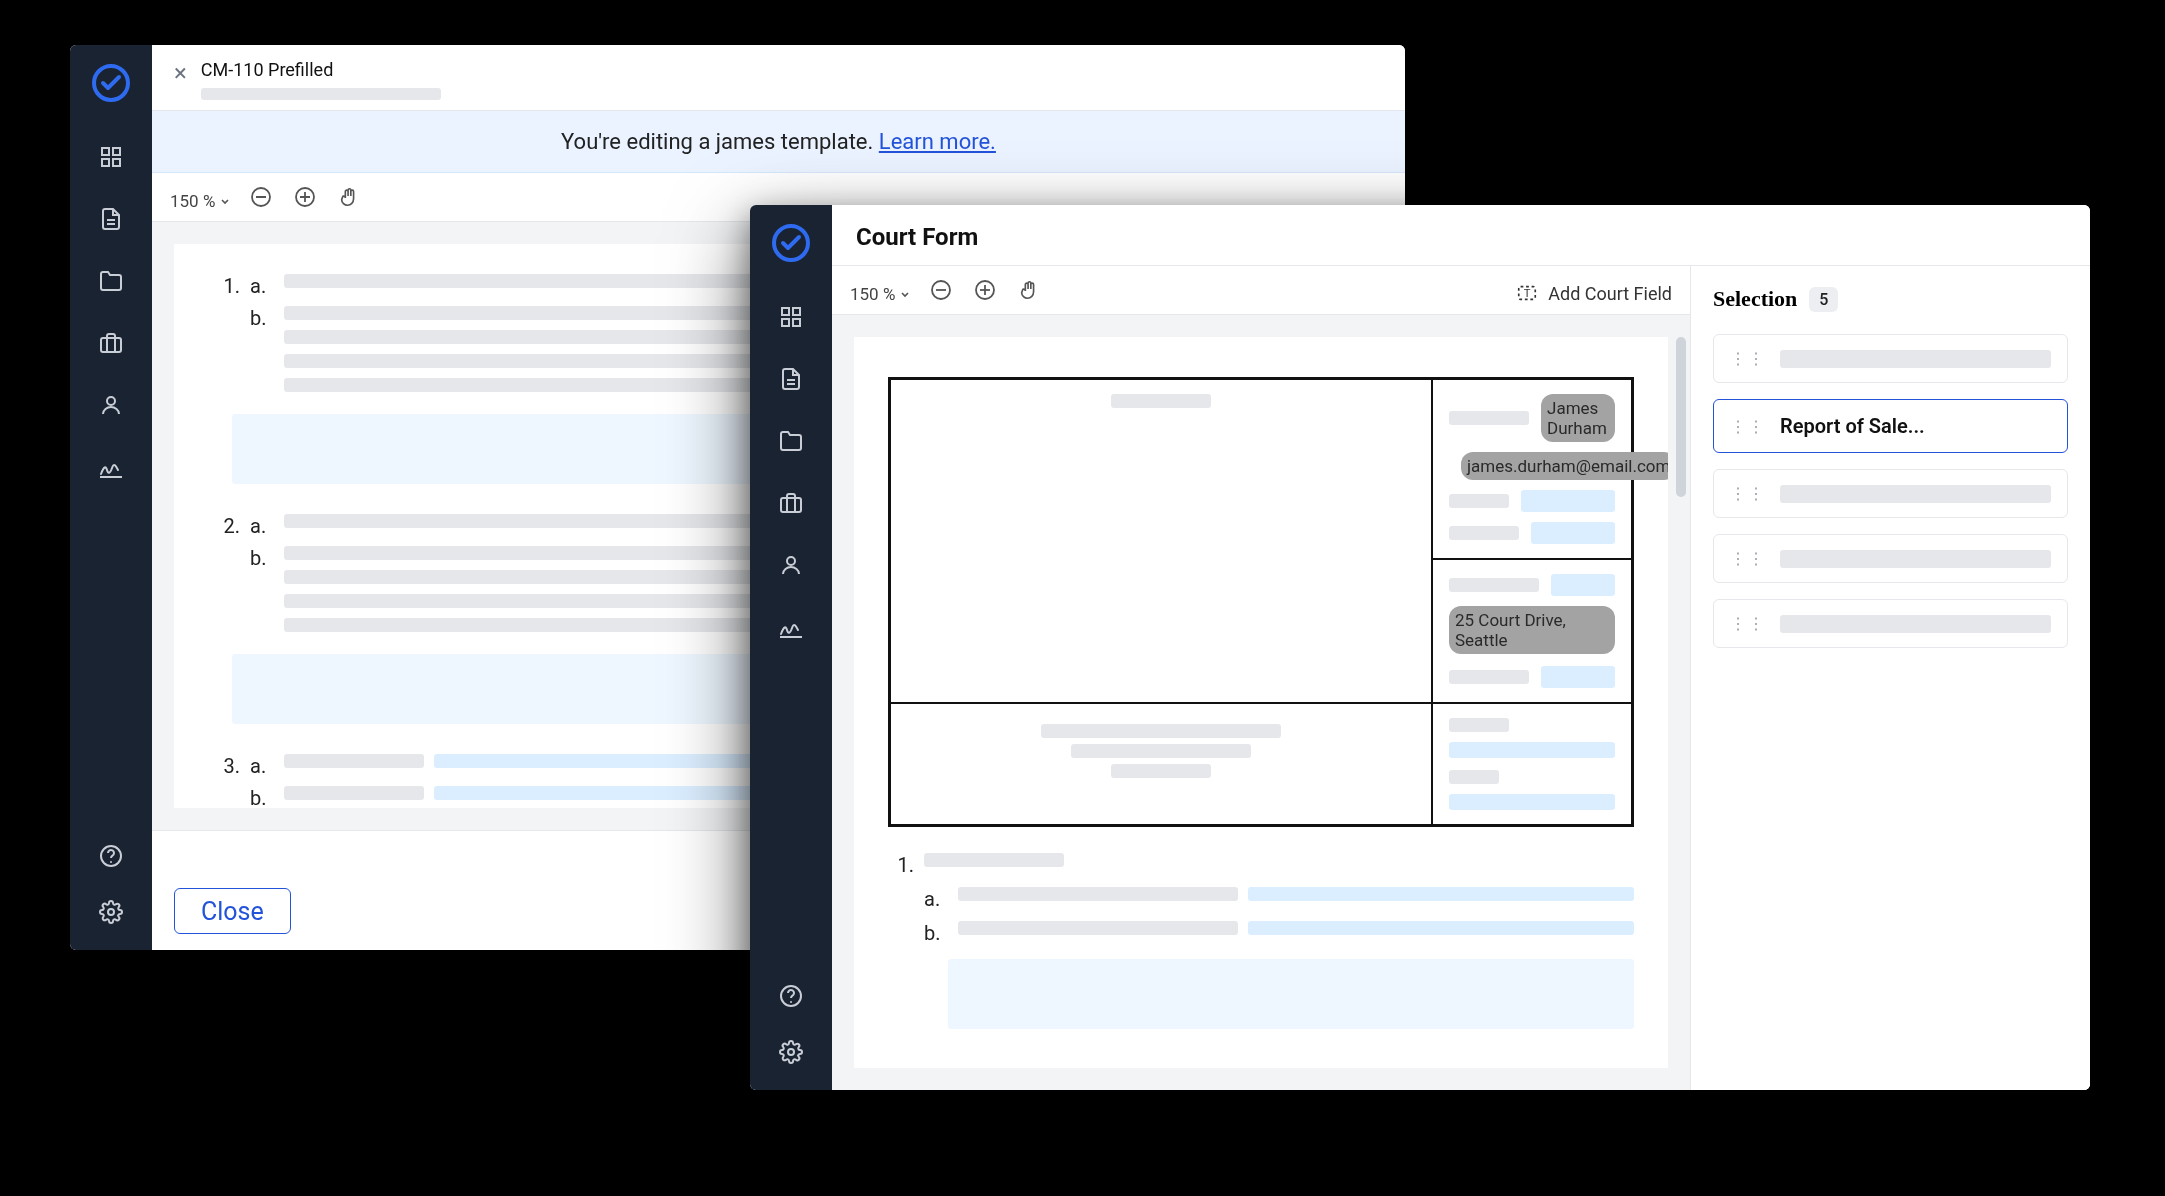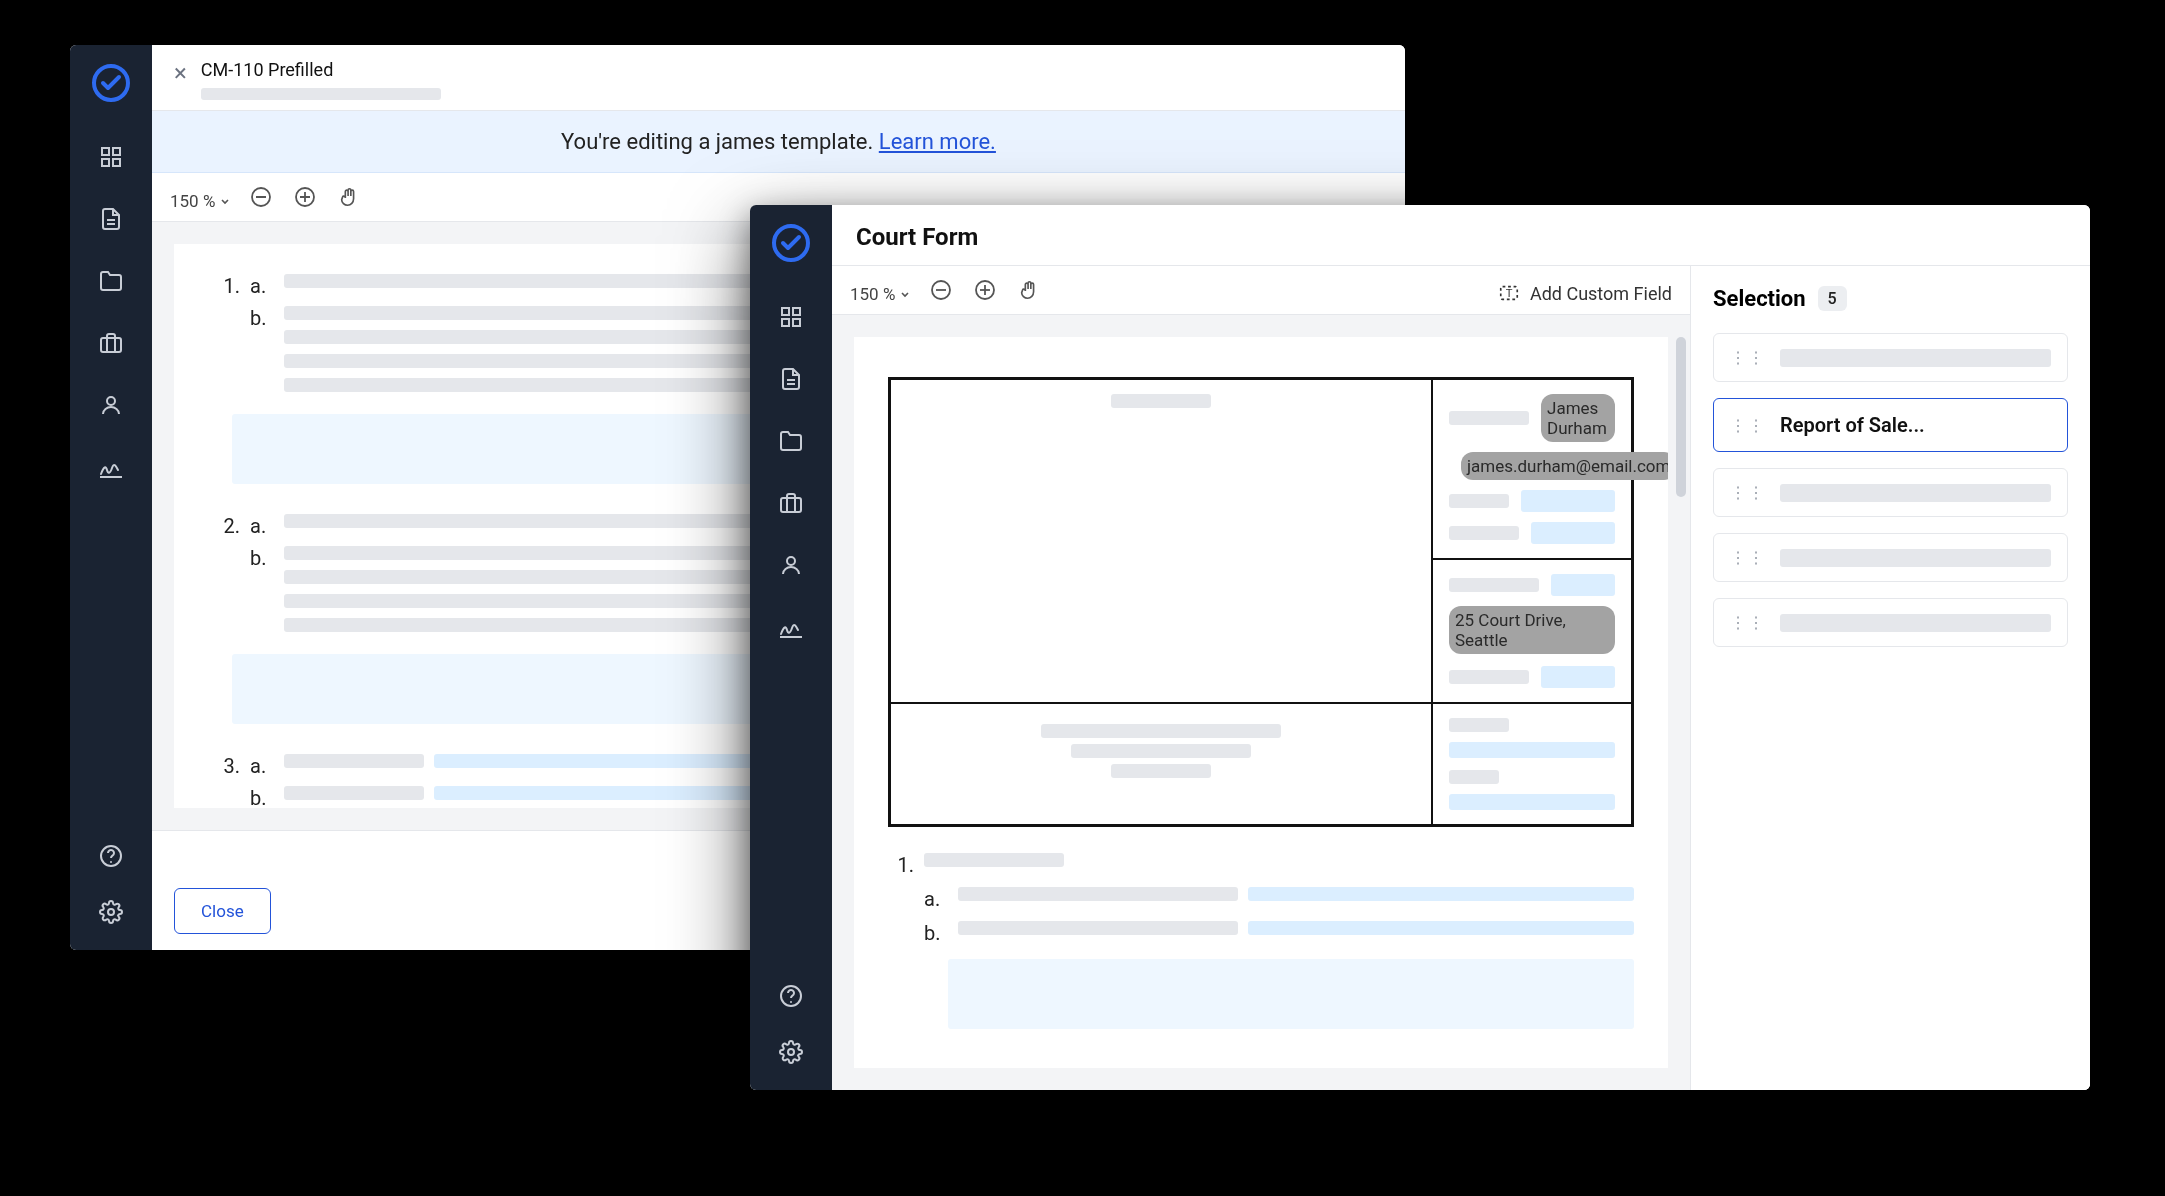--- a/index.html
+++ b/index.html
@@ -99,37 +99,37 @@
     grid-template-rows: auto auto auto;
   }
   .ct-cell { border:1px solid #111; padding:14px 16px; }
   .ct-row  { display:flex; align-items:center; gap:12px; margin-bottom:10px; }
   .ct-lab  { background:#e5e7eb; height:14px; border-radius:3px; }
 
   
   .footer { border-top:1px solid #e5e7eb; padding:16px 22px; display:flex; align-items:center; gap:14px; }
   .btn {
     height:46px; padding:0 22px; border-radius:6px;
-    font-size:17px; font-weight:500;
+    font-size:25px; font-weight:500;
     display:flex; align-items:center; gap:10px; cursor:pointer;
     border:1.5px solid transparent;
     margin-top:41px;
   }
   .btn-outline-blue { border-color:#2353d9; color:#2353d9; background:#fff; }
   .btn-outline-blue.thin { font-weight:400; padding:0 26px; }
   .btn-primary { background:#2353d9; color:#fff; }
 
   
   .side-panel {
     width:400px; border-left:1px solid #e5e7eb; background:#fff;
     display:flex; flex-direction:column; padding:20px 22px;
     flex-shrink:0;
   }
   .side-title-row { display:flex; align-items:center; gap:12px; margin-bottom:22px; }
-  .side-title { font-weight:700; font-size:22px; }
+  .side-title { font-weight:700; font-size:22px;font-family:Liberation Serif, serif; }
   .count-badge { background:#eceef1; color:#222; font-size:16px; font-weight:500; border-radius:6px; padding:3px 10px; }
 
   .sel-item {
     border:1.5px solid #e5e7eb; border-radius:6px;
     padding:14px 16px; display:flex; align-items:center; gap:14px;
     margin-bottom:16px;
   }
   .sel-item.active { border-color:#2353d9; }
   .drag-handle { color:#9aa0aa; font-size:16px; letter-spacing:2px; cursor:grab; }
   .sel-item .label-ph { flex:1; height:18px; background:#e5e7eb; border-radius:3px; }
@@ -444,21 +444,21 @@
           <div class="ico-btn">
               <svg width="22" height="22" viewBox="0 0 24 24" fill="none" stroke="#555" stroke-width="1.8">
                 <path d="M8 13V6a1.5 1.5 0 1 1 3 0v5V4.5a1.5 1.5 0 1 1 3 0V11V6a1.5 1.5 0 1 1 3 0v8c0 4-3 7-6.5 7S4 18 4 15l1-3c.5-1.5 3-1 3 1z"></path>
               </svg>
             </div>
           <div class="right">
             <svg width="22" height="22" viewBox="0 0 24 24" fill="none" stroke="#333" stroke-width="1.8" stroke-dasharray="3 3">
                 <rect x="3" y="5" width="18" height="14" rx="2"></rect>
                 <text x="12" y="16" font-size="12" fill="#333" stroke="none" text-anchor="middle" font-family="sans-serif">T</text>
               </svg>
-            <span>Add Custom Field</span>
+            <span>Add Court Field</span>
           </div>
         </div>
 
         <div class="canvas">
           <div class="scroll-hint"></div>
           <div class="page" style="padding:40px 34px;">
 
             <div class="ct-form">
 
               <div class="ct-cell">

